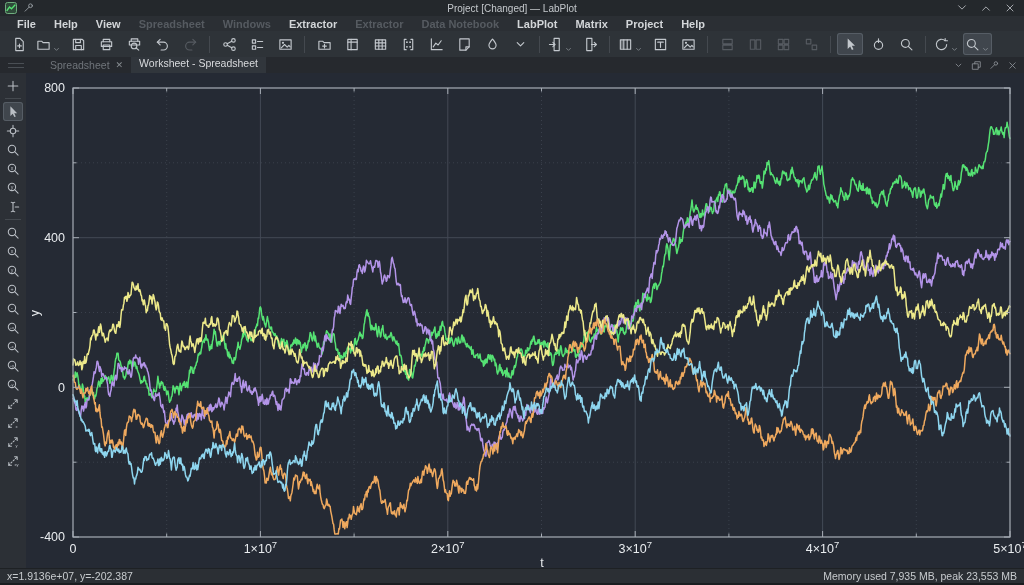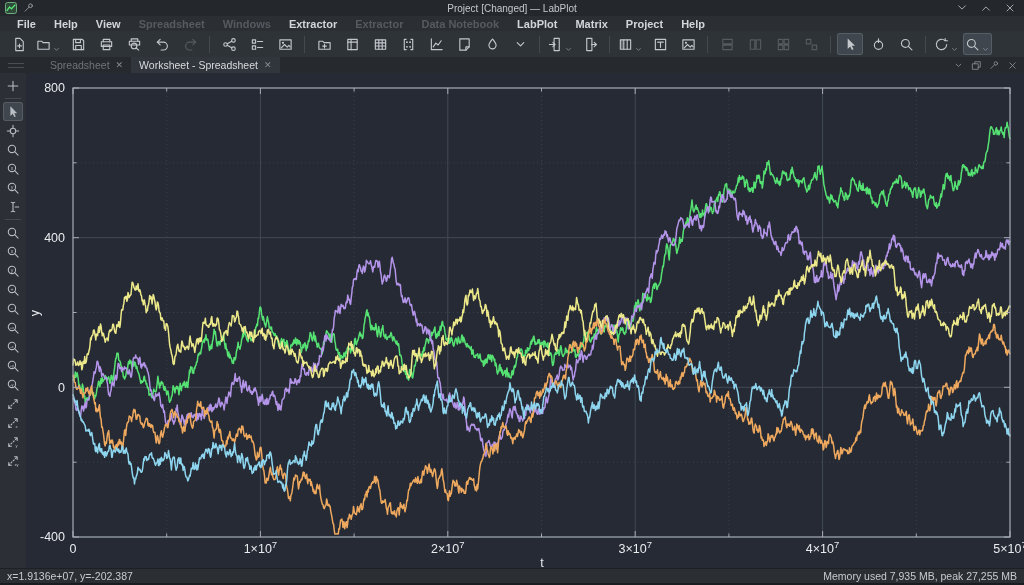--- a/index.html
+++ b/index.html
@@ -33,21 +33,21 @@
   .tsep{width:1px;height:17px;background:#44494f;margin:0 5px;}
   .ic{width:15px;height:15px;}
 
   
   .tabbar{position:absolute;top:57px;left:0;right:0;height:16px;background:#26292e;
     display:flex;align-items:stretch;font-size:10.5px;}
   .tab-handle{width:34px;display:flex;flex-direction:column;justify-content:center;gap:3px;
     padding-left:8px;}
   .tab-handle i{display:block;width:16px;height:1px;background:#4a4f55;}
   .tab{display:flex;align-items:center;gap:6px;padding:0 8px;color:#70757b;}
-  .tab.active{background:#31363c;color:#d8dadd;}
+  .tab.active{background:#31363c;color:#d8dadd;flex-direction:column;}
   .tab .closex{font-size:9px;color:#878c91;line-height:1;}
   .tab-ctrls{margin-left:auto;display:flex;align-items:center;gap:7px;padding-right:6px;color:#8d9298;}
   .tab-ctrls span{width:11px;height:11px;display:inline-flex;}
 
   
   .lefttb{position:absolute;left:0;top:73px;width:26px;bottom:14px;background:#2c3036;
     border-right:1px solid #202327;display:flex;flex-direction:column;align-items:center;padding-top:3px;}
   .ltbtn{width:20px;height:19px;border-radius:3px;display:flex;align-items:center;justify-content:center;
     color:#b9bec4;flex:0 0 auto;}
   .ltbtn.checked{background:#40464d;box-shadow:inset 0 0 0 1px #565d65;}
@@ -585,16 +585,16 @@
         <text x="39" y="318.5" font-size="12.5" text-anchor="end">0</text>
         <text x="39" y="168.9" font-size="12.5" text-anchor="end">400</text>
         <text x="39" y="19.2" font-size="12.5" text-anchor="end">800</text>
         <text x="516" y="494" font-size="12.5" text-anchor="middle">t</text>
         <text transform="translate(13,240) rotate(-90)" font-size="12.5" text-anchor="middle">y</text>
       </svg>
     </div>
 
   <div class="statusbar">
     <span>x=1.9136e+07, y=-202.387</span>
-    <span>Memory used 7,935 MB, peak 27,255 MB</span>
+    <span>Memory used 7,935 MB, peak 23,553 MB</span>
   </div>
 
 </div>
 
 </body></html>

